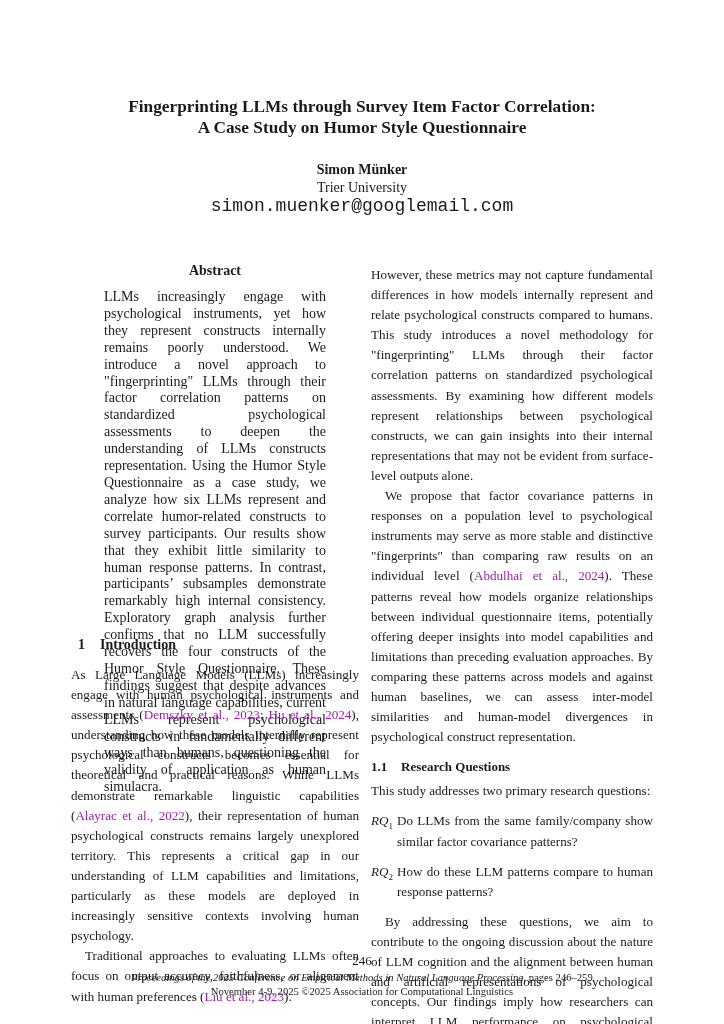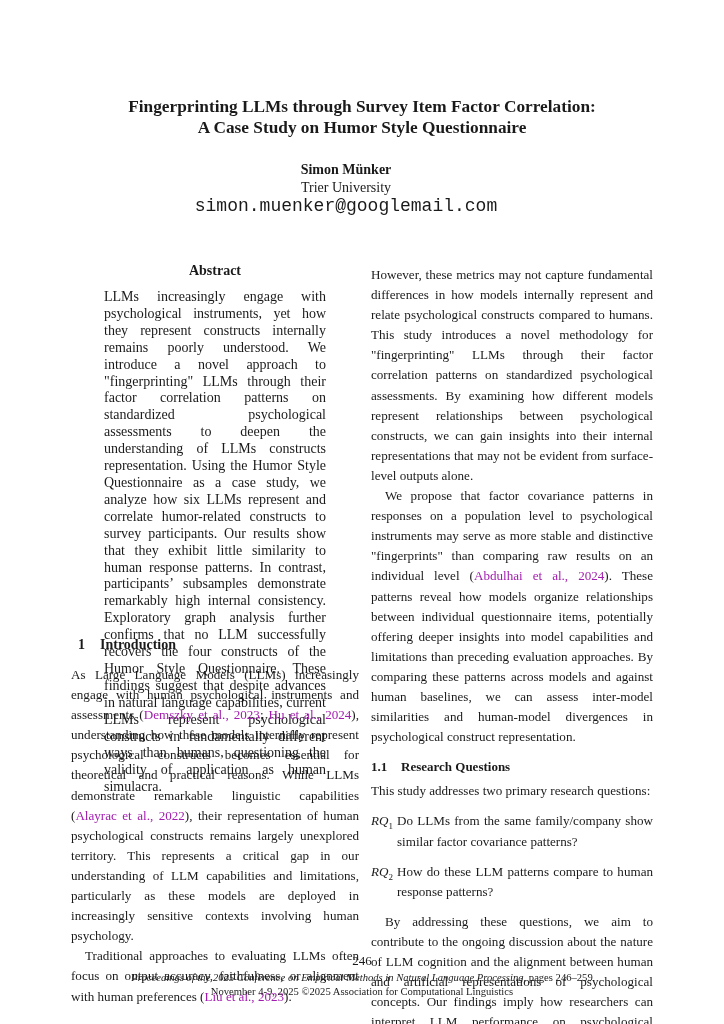--- a/index.html
+++ b/index.html
@@ -5,21 +5,21 @@
     html, body { margin: 0; padding: 0; background: #ffffff; }
     body {
       width: 724px; height: 1024px; position: relative; overflow: hidden;
       font-family: "Liberation Serif", "DejaVu Serif", serif; color: #1a1a1a;
     }
     .title {
       position: absolute; left: 60px; width: 604px; top: 96px;
       text-align: center; font-weight: bold; font-size: 17.3px; line-height: 21px;
     }
     .title div { white-space: nowrap; }
-    .author-block { position: absolute; left: 44px; width: 604px; top: 161px; text-align: center; }
+    .author-block { position: absolute; left: 60px; width: 604px; top: 161px; text-align: center; }
     .author-name { font-weight: bold; font-size: 14px; line-height: 18px; }
     .author-affil { font-size: 14px; line-height: 18px; }
     .author-email { font-family: "Liberation Mono", "DejaVu Sans Mono", monospace; font-size: 18px; line-height: 18px; }
 
     .col { position: absolute; font-size: 13.1px; line-height: 20.1px; text-align: justify; }
     .col-left { left: 71px; width: 288px; }
     .col-right { left: 371px; width: 282px; }
 
     .abstract-head { position: absolute; left: 71px; width: 288px; top: 263px; text-align: center; font-weight: bold; font-size: 14px; }
     .abstract-body { position: absolute; left: 104px; width: 222px; top: 289px; font-size: 14px; line-height: 16.9px; text-align: justify; }

